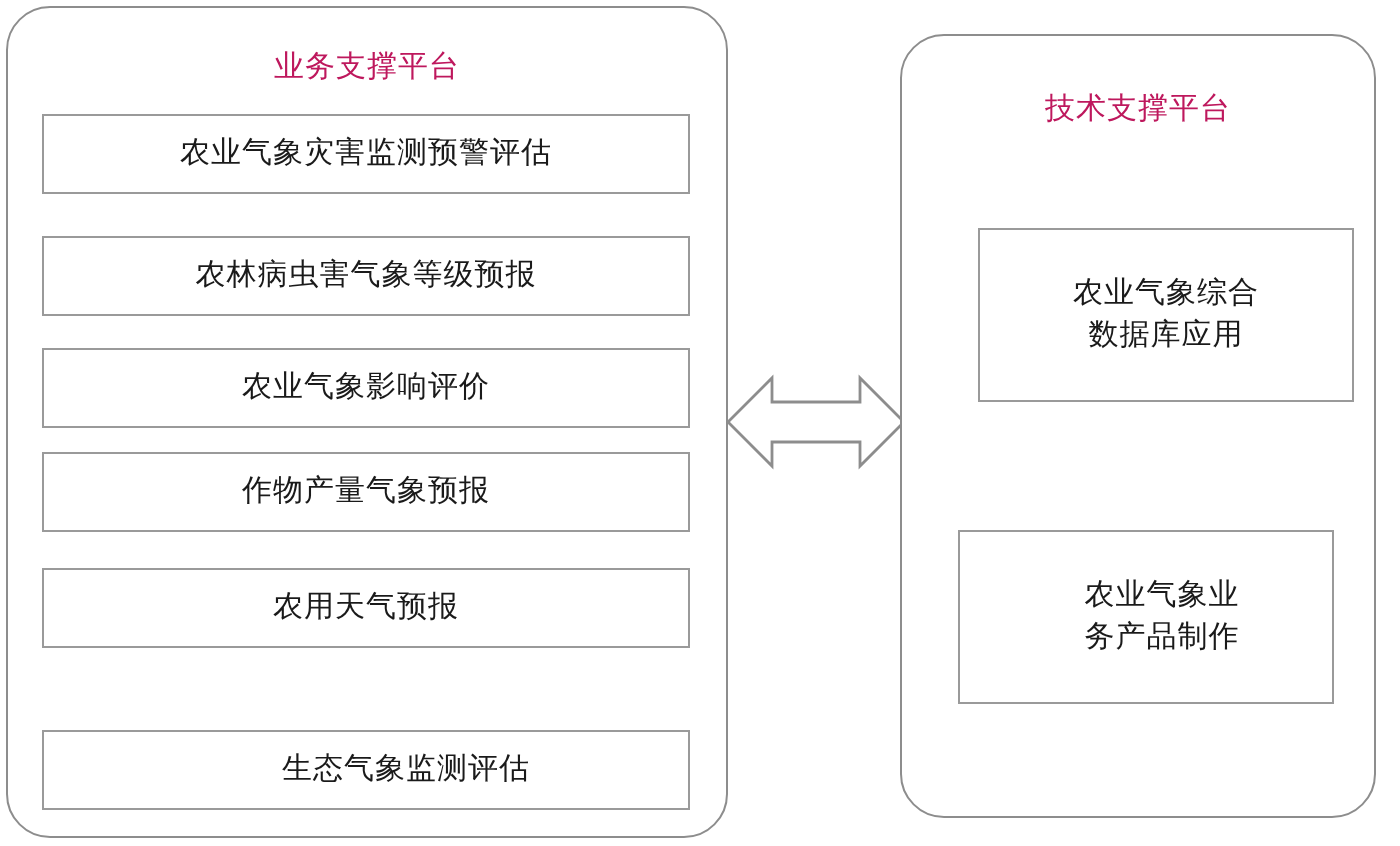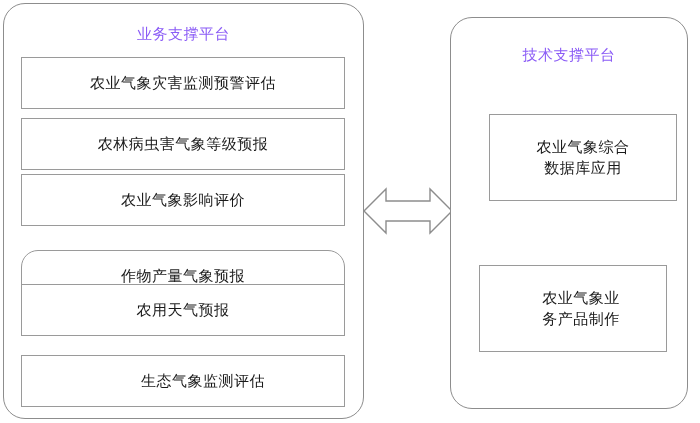--- a/index.html
+++ b/index.html
@@ -46,21 +46,21 @@
 
   
   .panel-title {
     position: absolute;
     left: 0;
     width: 100%;
     text-align: center;
     font-size: 15px;
     line-height: 20px;
     letter-spacing: 0.5px;
-    color: #8b5cf6;
+    color: #be185d;
     white-space: nowrap;
   }
 
   #business-platform .panel-title { top: 20px; }
   #technical-platform .panel-title { top: 27px; }
 
   
   .module-box {
     position: absolute;
     box-sizing: border-box;
@@ -73,28 +73,28 @@
     font-size: 15px;
     line-height: 21px;
     letter-spacing: 0.5px;
     color: #1a1a1a;
   }
 
   
   .biz-box {
     left: 17px;
     width: 324px;
-    height: 52px;
+    height: 40px;
   }
   .biz-box.b0 { top: 53px; }
   .biz-box.b1 { top: 114px; }
   .biz-box.b2 { top: 170px; }
-  .biz-box.b3 { top: 246px; border-radius: 17px; }
+  .biz-box.b3 { top: 222px; }
   .biz-box.b4 { top: 280px; }
-  .biz-box.b5 { top: 351px; padding-left: 40px; }
+  .biz-box.b5 { top: 361px; padding-left: 40px; }
 
   
   .tech-box {
     width: 188px;
     height: 87px;
   }
   .tech-box.t0 {
     left: 38px;
     top: 96px;
   }

